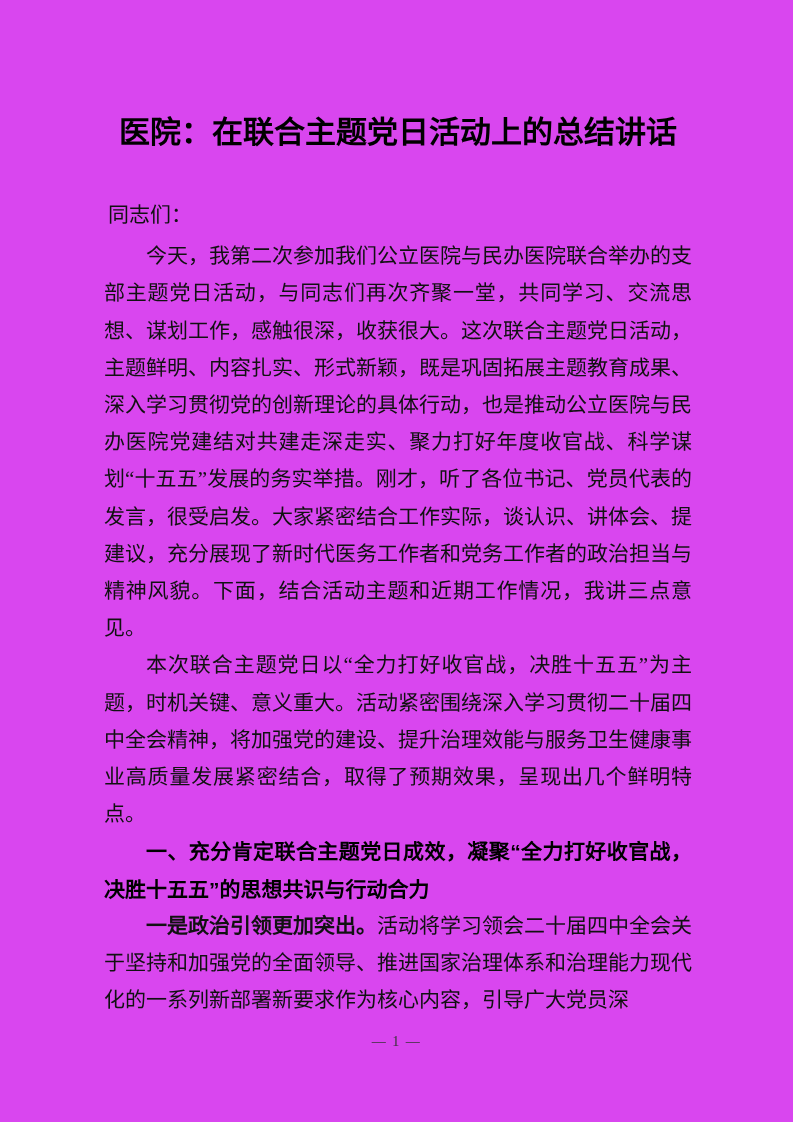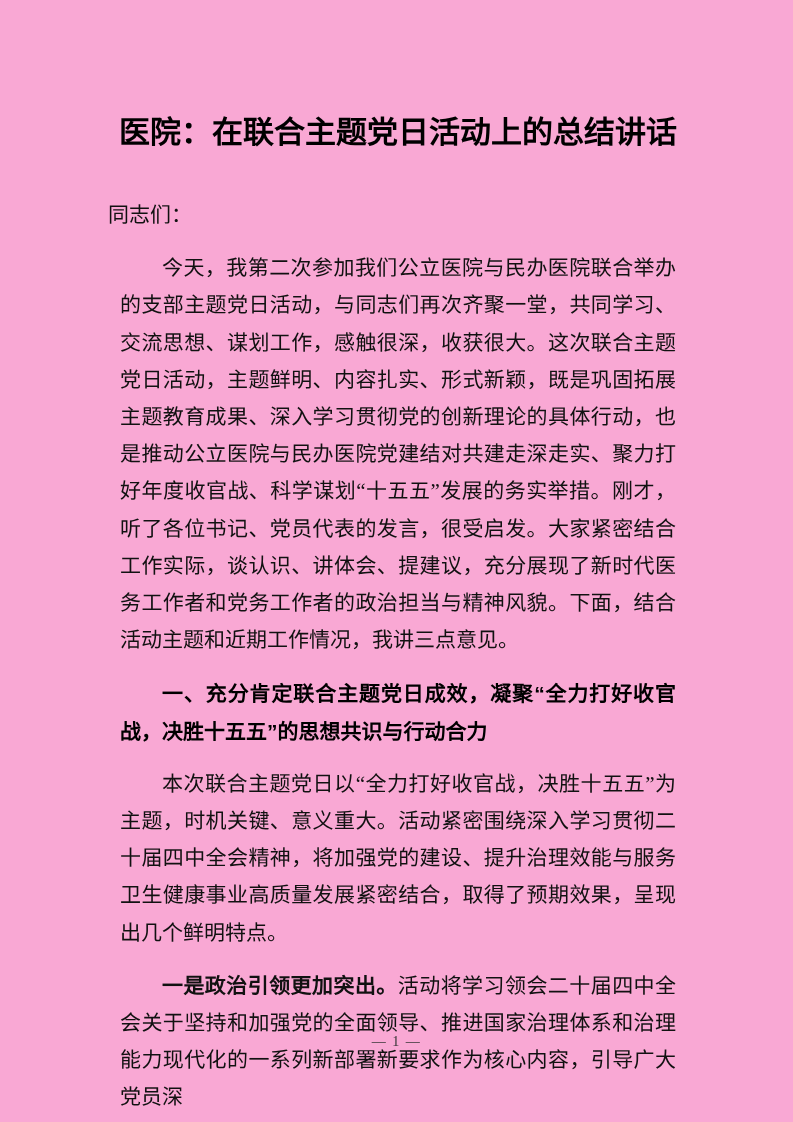--- a/index.html
+++ b/index.html
@@ -4,21 +4,21 @@
 <style>
   html, body {
     margin: 0;
     padding: 0;
     background: #ffffff;
   }
   .page {
     position: relative;
     width: 793px;
     height: 1122px;
-    background: #f9a8d4;
+    background: #d946ef;
     overflow: hidden;
     font-family: "Liberation Serif", "DejaVu Serif", serif;
     color: #111111;
   }
   .doc {
     position: absolute;
     left: 104px;
     top: 0;
     width: 588px;
   }
@@ -40,21 +40,21 @@
     text-align: justify;
     text-justify: inter-character;
     line-break: strict;
   }
   .salutation {
     margin: 4px;
     padding: 0;
     text-indent: 0;
   }
   .para {
-    margin: 16px;
+    margin: 0;
     padding: 0;
     text-indent: 2em;
   }
   .para.heading {
     font-family: "Liberation Sans", "DejaVu Sans", sans-serif;
     font-weight: 700;
     color: #000000;
   }
   .para .lead {
     font-weight: bold;
@@ -77,23 +77,23 @@
   <div class="doc">
 
     <h1 class="title">医院：在联合主题党日活动上的总结讲话</h1>
 
     <div class="body-text">
 
       <p class="salutation">同志们：</p>
 
       <p class="para">今天，我第二次参加我们公立医院与民办医院联合举办的支部主题党日活动，与同志们再次齐聚一堂，共同学习、交流思想、谋划工作，感触很深，收获很大。这次联合主题党日活动，主题鲜明、内容扎实、形式新颖，既是巩固拓展主题教育成果、深入学习贯彻党的创新理论的具体行动，也是推动公立医院与民办医院党建结对共建走深走实、聚力打好年度收官战、科学谋划“十五五”发展的务实举措。刚才，听了各位书记、党员代表的发言，很受启发。大家紧密结合工作实际，谈认识、讲体会、提建议，充分展现了新时代医务工作者和党务工作者的政治担当与精神风貌。下面，结合活动主题和近期工作情况，我讲三点意见。</p>
 
+      <p class="para">本次联合主题党日以“全力打好收官战，决胜十五五”为主题，时机关键、意义重大。活动紧密围绕深入学习贯彻二十届四中全会精神，将加强党的建设、提升治理效能与服务卫生健康事业高质量发展紧密结合，取得了预期效果，呈现出几个鲜明特点。</p>
+
       <p class="para heading">一、充分肯定联合主题党日成效，凝聚“全力打好收官战，决胜十五五”的思想共识与行动合力</p>
-
-      <p class="para">本次联合主题党日以“全力打好收官战，决胜十五五”为主题，时机关键、意义重大。活动紧密围绕深入学习贯彻二十届四中全会精神，将加强党的建设、提升治理效能与服务卫生健康事业高质量发展紧密结合，取得了预期效果，呈现出几个鲜明特点。</p>
 
       <p class="para"><strong class="lead">一是政治引领更加突出。</strong><span>活动将学习领会二十届四中全会关于坚持和加强党的全面领导、推进国家治理体系和治理能力现代化的一系列新部署新要求作为核心内容，引导广大党员深</span></p>
 
     </div>
   </div>
 
   <div class="footer">— 1 —</div>
 </div>
 
 </body></html>

